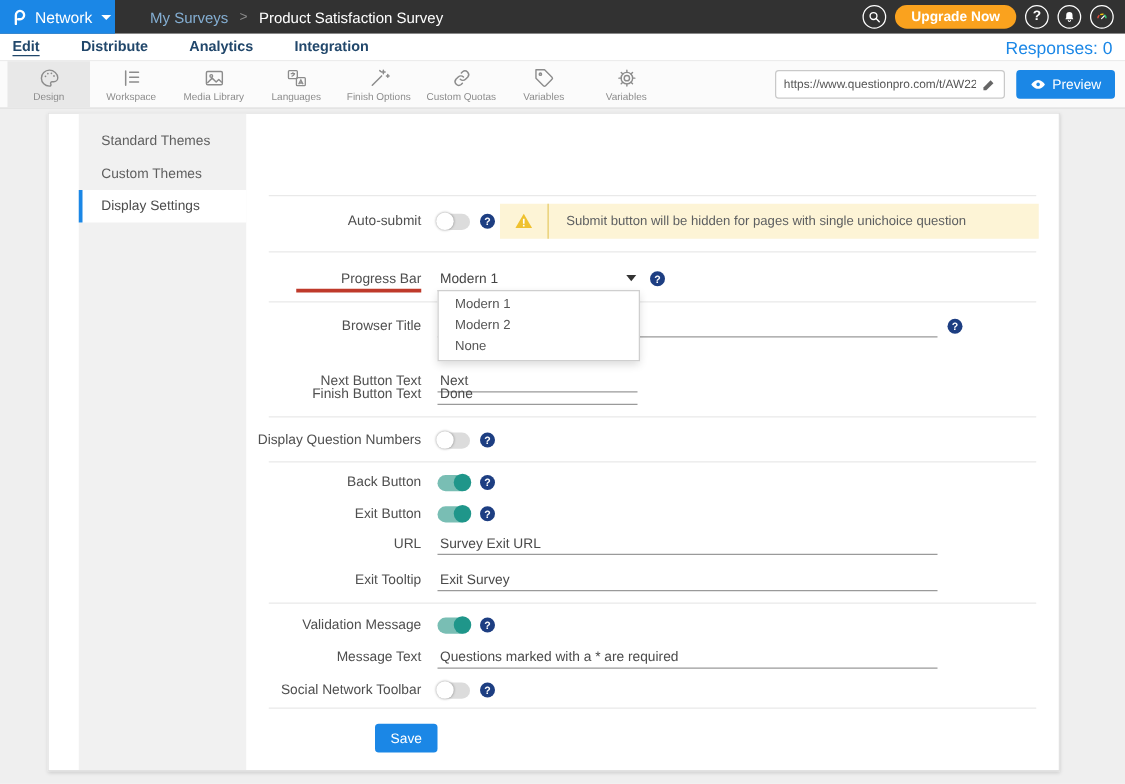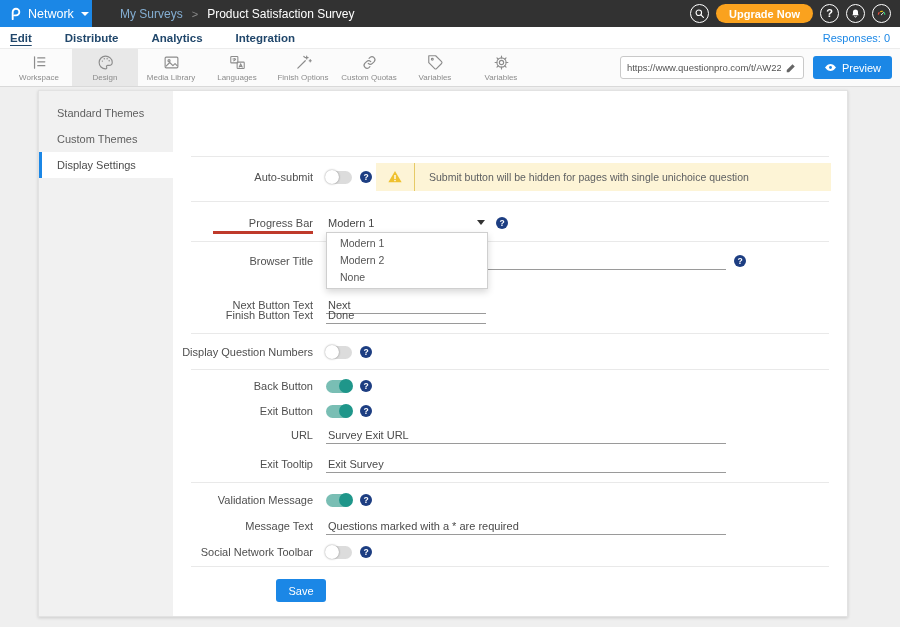--- a/index.html
+++ b/index.html
@@ -20,38 +20,38 @@
   .topbar-right { margin-left:auto; display:flex; align-items:center; gap:7px; padding-right:9px; }
   .circle-btn { width:19px; height:19px; border:1.5px solid #fff; border-radius:50%; display:flex; align-items:center; justify-content:center; cursor:pointer; flex-shrink:0; }
   .circle-btn svg { width:11px; height:11px; }
   .qmark-top { font-size:11px; font-weight:700; color:#fff; line-height:1; }
   .upgrade-btn { background:#faa21e; border:none; color:#fff; font-weight:700; font-size:11px; height:19px; padding:0 13px; border-radius:10px; cursor:pointer; font-family:inherit; }
 
   
   .navrow { height:22px; background:#fff; display:flex; align-items:center; padding:0 10px; border-bottom:1px solid #ececec; }
   .nav-item { font-size:11.5px; font-weight:700; color:#21476b; margin-right:33px; cursor:pointer; }
   .nav-item.active { text-decoration:underline; text-underline-offset:3px; }
-  .responses { margin-left:auto; color:#1b87e6; font-size:11px; }
+  .responses { margin-left:auto; color:#1b87e6; font-size:14px; }
 
   
   .toolbar { height:38px; background:#fbfbfb; border-bottom:1px solid #d9d9d9; display:flex; align-items:stretch; padding-left:6px; }
   .tb-item { width:66px; display:flex; flex-direction:column; align-items:center; justify-content:center; gap:2px; color:#8c8c8c; font-size:8px; cursor:pointer; }
   .tb-item.active { background:#e8e8e8; }
   .tb-item svg { width:17px; height:17px; }
   .tb-right { margin-left:auto; display:flex; align-items:center; gap:9px; padding-right:8px; }
   .url-chip { width:184px; height:23px; border:1px solid #c9c9c9; border-radius:3px; background:#fff; display:flex; align-items:center; padding:0 6px; gap:4px; }
   .url-chip input { border:none; outline:none; flex:1; min-width:0; font-size:9.5px; color:#555; font-family:inherit; background:transparent; }
   .pencil-icon svg { width:12px; height:12px; color:#666; display:block; cursor:pointer; }
   .preview-btn { background:#1b87e6; border:none; color:#fff; height:23px; padding:0 11px; border-radius:3px; font-size:11px; display:flex; align-items:center; gap:5px; cursor:pointer; font-family:inherit; }
   .preview-btn svg { width:13px; height:13px; }
 
   
   .page { position:relative; height:540px; background:#efefef; }
   .card { position:absolute; left:38px; top:3px; width:810px; height:527px; background:#fff; border:1px solid #e2e2e2; box-shadow:0 1px 3px rgba(0,0,0,.15); display:flex; }
-  .sidebar { width:134px; background:#f1f1f1; padding-top:9px; flex-shrink:0; }
+  .sidebar { width:134px; background:#f1f1f1; padding-top:9px; flex-shrink:0;margin-left:24px; }
   .side-item { height:26px; display:flex; align-items:center; padding-left:18px; font-size:11px; color:#5f5f5f; cursor:pointer; }
   .side-item.active { background:#fff; border-left:3px solid #1b87e6; padding-left:15px; color:#4c4c4c; }
 
   .content { position:relative; flex:1; font-size:11px; color:#4f4f4f; }
   .row { position:absolute; left:0; right:16px; height:22px; display:flex; align-items:center; }
   .lbl { width:140px; text-align:right; margin-right:13px; flex-shrink:0; color:#4f4f4f; }
   .divider { position:absolute; left:18px; right:18px; height:1px; background:#e9e9e9; }
 
   .toggle { width:26px; height:13px; border-radius:7px; background:#dcdcdc; position:relative; flex-shrink:0; cursor:pointer; }
   .toggle .knob { position:absolute; width:14px; height:14px; border-radius:50%; top:-1px; left:-1px; background:#fff; box-shadow:0 0 2px rgba(0,0,0,.45); }
@@ -126,36 +126,36 @@
 
 <div class="navrow">
   <span class="nav-item active">Edit</span>
   <span class="nav-item">Distribute</span>
   <span class="nav-item">Analytics</span>
   <span class="nav-item">Integration</span>
   <span class="responses">Responses: 0</span>
 </div>
 
 <div class="toolbar">
-  <div class="tb-item">
-    <svg viewBox="0 0 24 24" fill="none" stroke="currentColor" stroke-width="1.7" stroke-linecap="round">
-      <path d="M5 4v16"></path>
-        <path d="M9.5 5.5h10M9.5 11h10M9.5 16.5h10"></path>
-    </svg>
-    <span>Workspace</span>
-  </div>
   <div class="tb-item active">
     <svg viewBox="0 0 24 24" fill="none" stroke="currentColor" stroke-width="1.6">
       <path d="M12 3a9 9 0 0 0 0 18c1.6 0 2.2-1.1 1.6-2.2-.7-1.3.1-2.8 1.6-2.8H17a4.5 4.5 0 0 0 4.5-4.5C21.5 7 17 3 12 3z"></path>
       <circle cx="7.6" cy="10" r="1" fill="currentColor" stroke="none"></circle>
       <circle cx="10.3" cy="6.8" r="1" fill="currentColor" stroke="none"></circle>
       <circle cx="14.3" cy="6.6" r="1" fill="currentColor" stroke="none"></circle>
       <circle cx="17.2" cy="9.6" r="1" fill="currentColor" stroke="none"></circle>
     </svg>
     <span>Design</span>
+  </div>
+  <div class="tb-item">
+    <svg viewBox="0 0 24 24" fill="none" stroke="currentColor" stroke-width="1.7" stroke-linecap="round">
+      <path d="M5 4v16"></path>
+        <path d="M9.5 5.5h10M9.5 11h10M9.5 16.5h10"></path>
+    </svg>
+    <span>Workspace</span>
   </div>
   <div class="tb-item">
     <svg viewBox="0 0 24 24" fill="none" stroke="currentColor" stroke-width="1.6" stroke-linejoin="round">
       <rect x="3" y="4.5" width="18" height="15" rx="1.5"></rect>
       <circle cx="8.5" cy="9.5" r="1.5"></circle>
       <path d="M4 17.5 9.5 12l4.5 4.5 3-3 3.5 3.5"></path>
     </svg>
     <span>Media Library</span>
   </div>
   <div class="tb-item">

